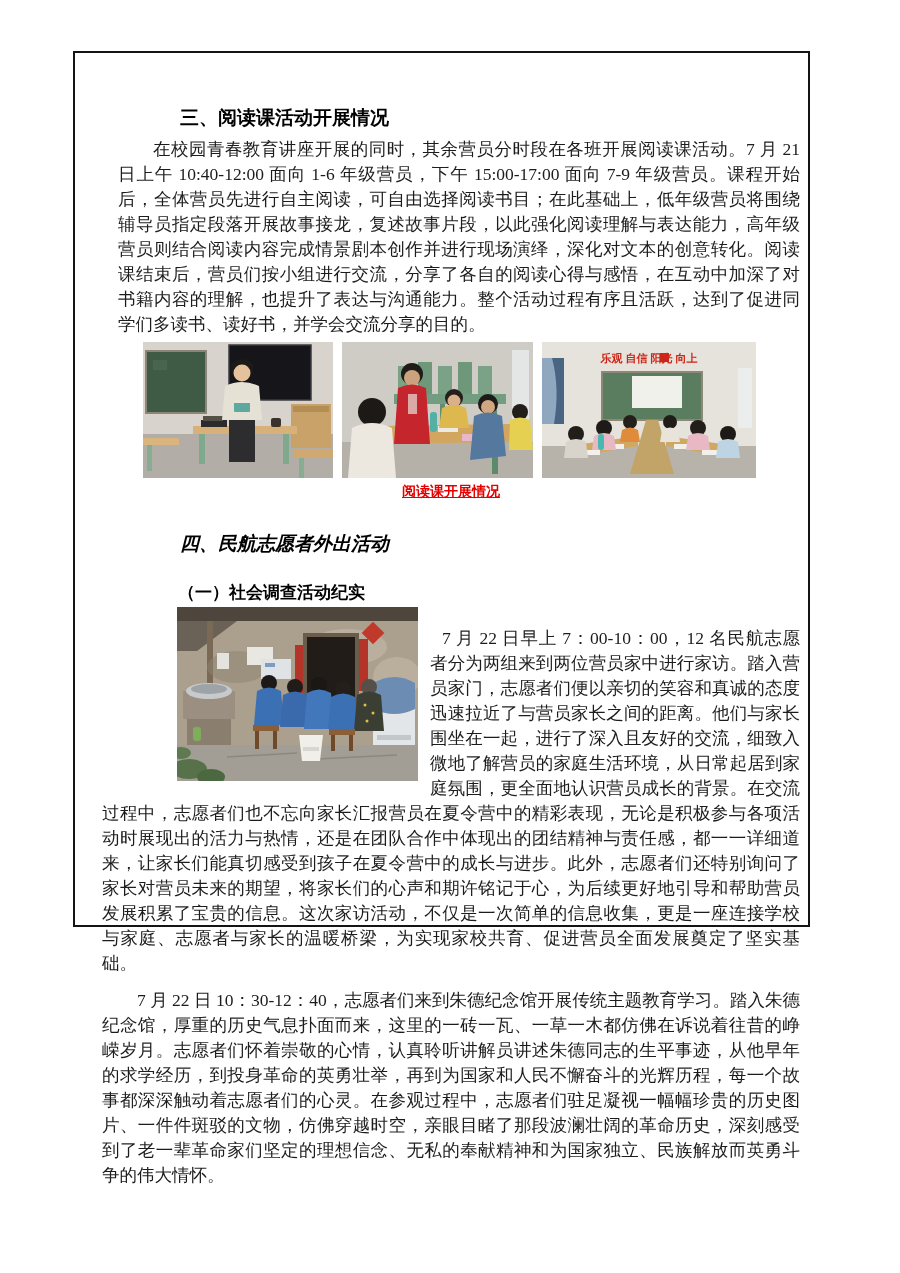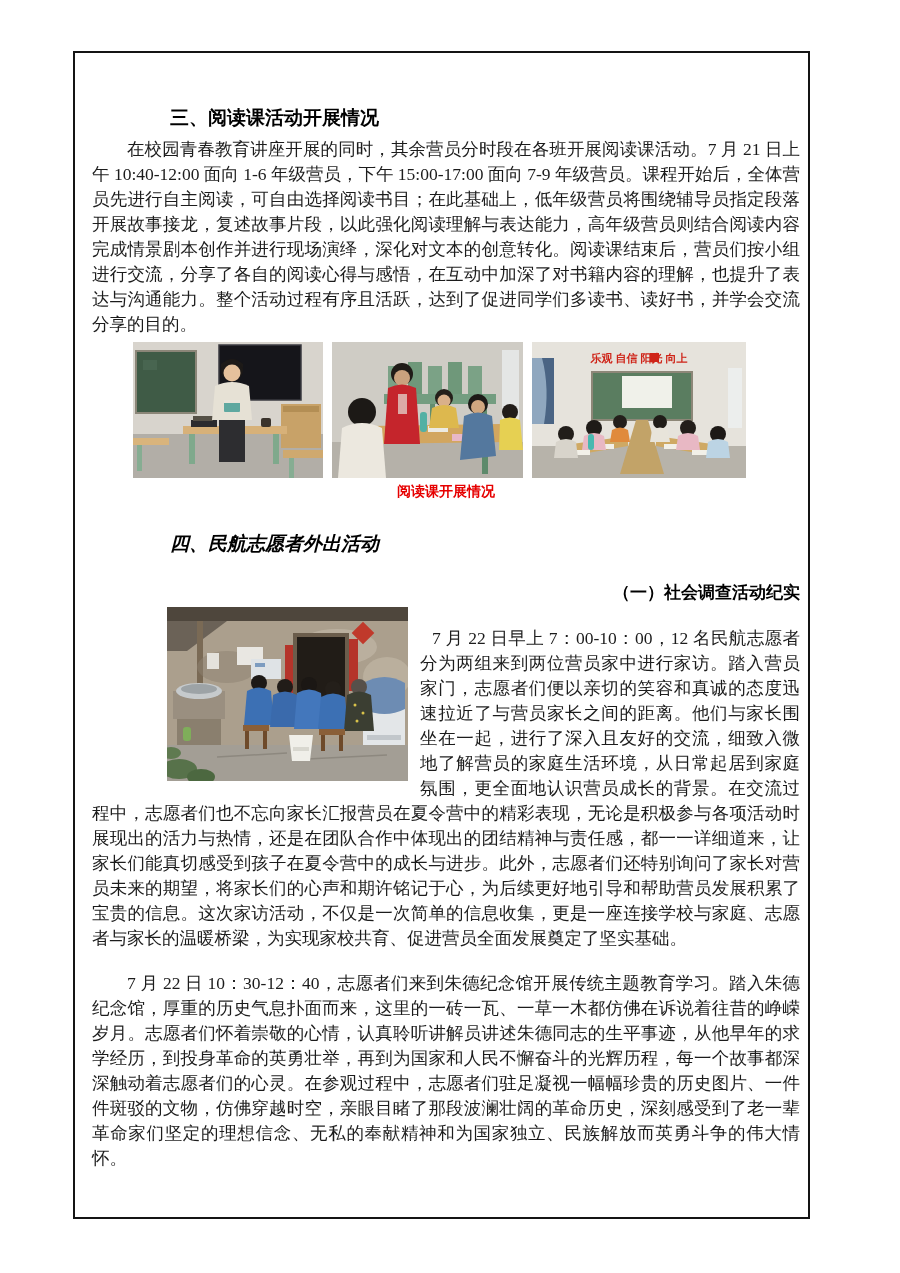--- a/index.html
+++ b/index.html
@@ -1,52 +1,52 @@
 <!DOCTYPE html>
 <html><head>
 <meta charset="utf-8">
 <style>
   html,body{margin:0;padding:0;}
   body{
     width:900px;height:1273px;position:relative;background:#ffffff;
     font-family:"Liberation Serif","DejaVu Serif",serif;color:#1c1c1c;
   }
   .page-frame{
-    position:absolute;left:73px;top:51px;width:737px;height:1168px;
+    position:absolute;left:73px;top:51px;width:737px;height:876px;
     border:2px solid #141414;box-sizing:border-box;
-    padding:52px 8px 0 17px;background:#ffffff;
+    padding:52px 8px 0 27px;background:#ffffff;
   }
   .h-num{
     font-family:"Liberation Sans","DejaVu Sans",sans-serif;
     font-weight:bold;font-size:19px;line-height:26px;color:#000;
     text-indent:78px;margin:0;
   }
   .h-sub{
     font-weight:bold;font-size:17px;line-height:23px;color:#000;
     text-indent:76px;margin:0;
   }
   .body-para{
     font-size:17.5px;line-height:25px;text-align:justify;margin:0;
   }
   .indent2{text-indent:35px;}
-  .para-reading{margin-top:6px;}
+  .para-reading{margin-top:6px;margin-left:16px;}
   .photo-row{display:flex;gap:9px;margin:5px 0 0 41px;}
   .photo-row svg{display:block;}
   .photo-caption{
-    margin-top:5px;text-align:center;font-weight:bold;font-size:14px;line-height:18px;
+    margin-top:5px;text-align:center;font-weight:bold;font-size:14px;line-height:18px;text-decoration:underline;
   }
   .h-four{margin-top:30px;font-style:italic;}
-  .h-sub1{margin-top:24px;text-align:right;}
+  .h-sub1{margin-top:24px;}
   .para-visit{margin-top:22px;text-indent:12px;}
   .float-photo{
     float:left;width:241px;height:174px;margin:3px 12px 4px 75px;
   }
   .float-photo svg{display:block;}
   .h-sub2{margin-top:16px;clear:both;}
-  .para-memorial{margin-top:20px;}
+  .para-memorial{margin-top:12px;}
   .banner-text{
     font-family:"Liberation Sans","DejaVu Sans",sans-serif;
     font-weight:bold;font-size:11px;
   }
 </style>
 </head>
 <body>
 
 <div class="page-frame">
 

